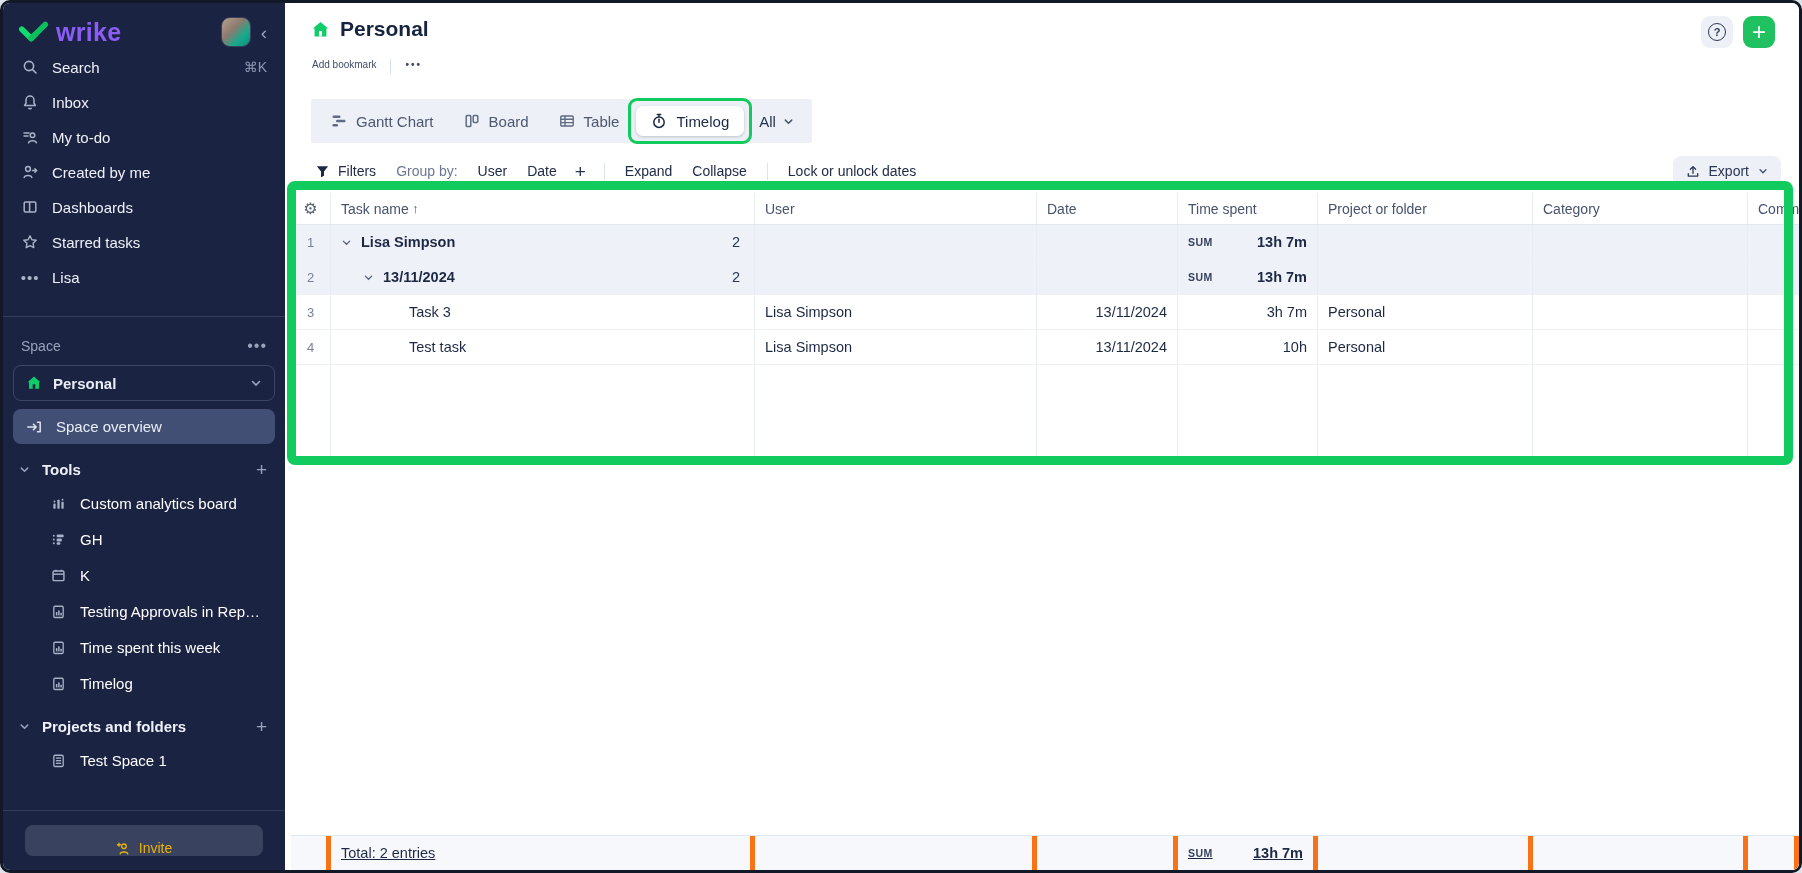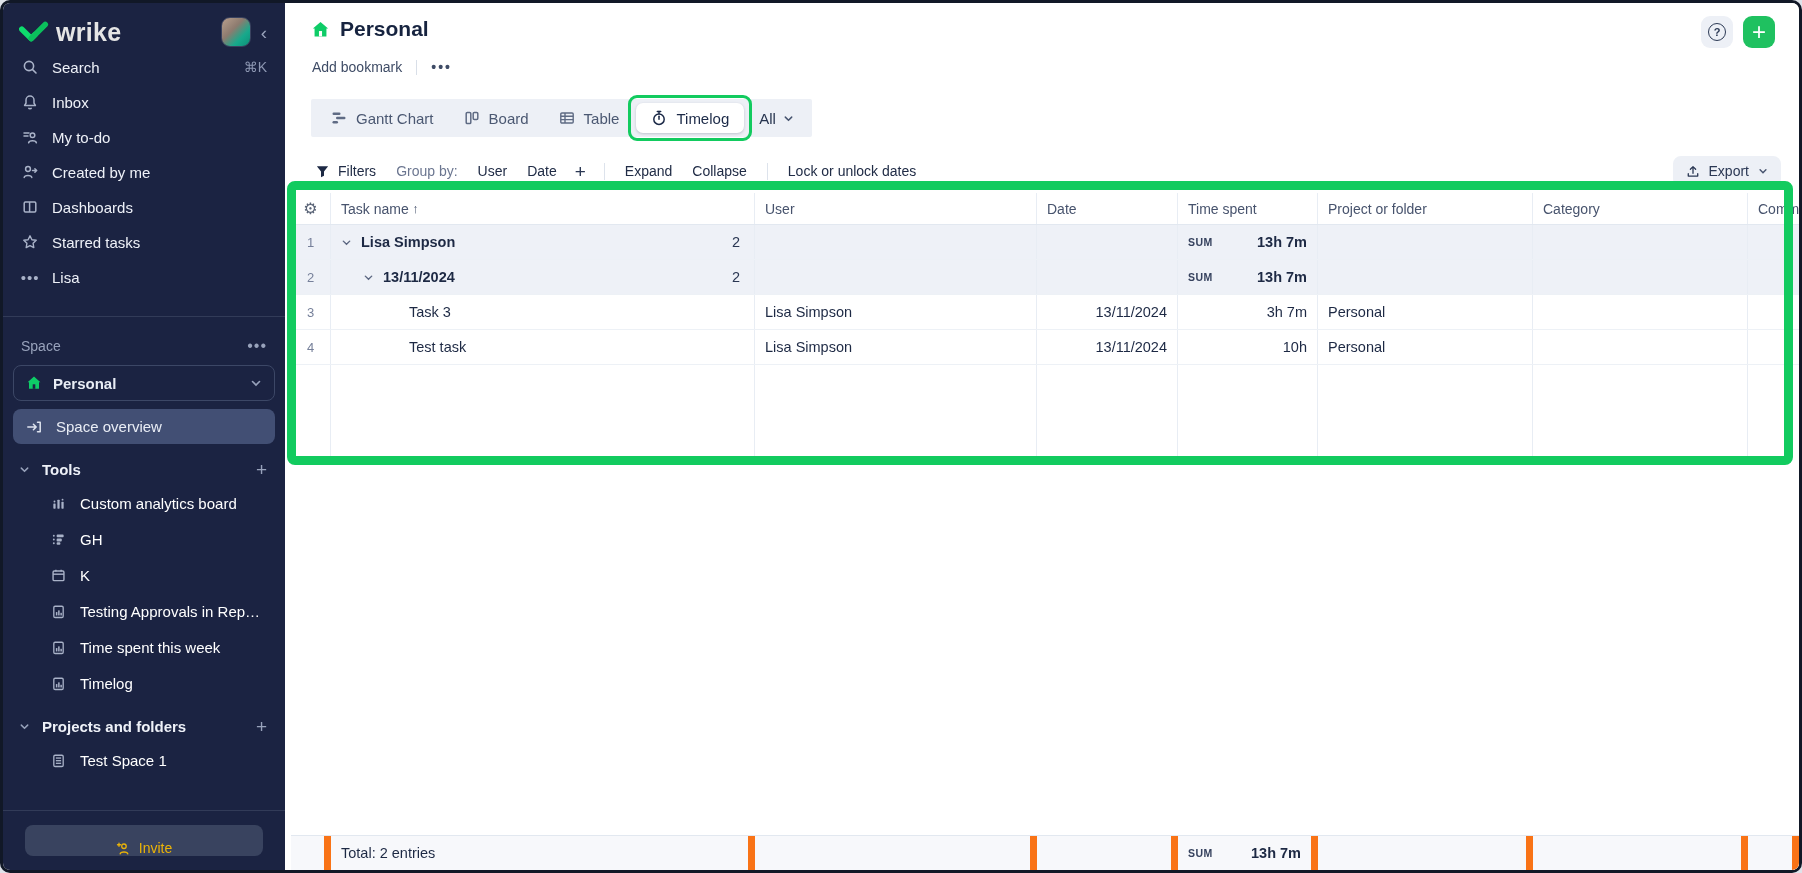--- a/index.html
+++ b/index.html
@@ -5,21 +5,21 @@
   * { margin:0; padding:0; box-sizing:border-box; }
   html,body { background:#dfe3ea; font-family:"Liberation Sans",sans-serif; }
   .screen { position:relative; width:1802px; height:873px; background:#fff;
             border:3px solid #111827; border-radius:10px; overflow:hidden; display:flex; }
 
   
   .sidebar { width:282px; min-width:282px; background:#1b2342; color:#e9edf5;
              display:flex; flex-direction:column; padding:10px 0 14px; }
   .sb-top { display:flex; align-items:center; padding:4px 12px 12px 16px; }
   .logo { display:flex; align-items:center; gap:7px; }
-  .logo-text { font-size:25px; font-weight:700; color:#e5e5e5; letter-spacing:.3px; }
+  .logo-text { font-size:25px; font-weight:700; color:#8b5cf6; letter-spacing:.3px; }
   .avatar { width:30px; height:30px; border-radius:9px; margin-left:auto;
             background:linear-gradient(135deg,#b9a08e 0%,#8d7b6f 40%,#17a98c 70%,#0d8f77 100%);
             border:1px solid #39425f; }
   .collapse { color:#98a2bb; font-size:19px; padding:0 6px 0 10px; line-height:1; }
   .sb-item { display:flex; align-items:flex-start; gap:13px; height:35px; padding:0 18px;
              font-size:15px; color:#eef1f8; }
   .sb-icon { width:18px; min-width:18px; display:flex; justify-content:center; color:#a9b2c8; }
   .shortcut { margin-left:auto; color:#8d97b2; font-size:14px; }
   .sb-divider { height:1px; background:#323b58; margin:12px 0 0; }
   .space-head { display:flex; align-items:center; padding:20px 18px 10px; color:#98a2bb; font-size:14px; }
@@ -43,26 +43,26 @@
   .main { flex:1; position:relative; background:#fff; overflow:hidden; }
   .title-row { position:absolute; left:26px; top:14px; display:flex; gap:10px; align-items:center; }
   .page-title { font-size:21px; font-weight:700; color:#16233f; }
   .top-icons { position:absolute; right:24px; top:13px; display:flex; gap:10px; }
   .help-btn { width:32px; height:32px; border-radius:9px; background:#edf0f6;
               display:flex; align-items:center; justify-content:center; }
   .help-circ { width:18px; height:18px; border:1.6px solid #2c3a55; border-radius:50%;
                display:flex; align-items:center; justify-content:center; font-size:11px; font-weight:700; color:#2c3a55; }
   .add-btn { width:32px; height:32px; border-radius:9px; background:#1fc160; color:#fff;
              font-size:24px; font-weight:400; display:flex; align-items:center; justify-content:center; line-height:0; }
-  .bookmark-row { position:absolute; left:27px; top:56px; display:flex; gap:14px; align-items:flex-end;
-                  font-size:14px; color:#3f4c66; }
+  .bookmark-row { position:absolute; left:27px; top:56px; display:flex; gap:14px; align-items:flex-start;
+                  font-size:10px; color:#3f4c66; }
   .vdiv { width:1px; height:15px; background:#d9dfe8; }
   .dots3 { letter-spacing:2px; color:#3f4c66; font-weight:700; }
 
-  .tabbar { position:absolute; left:26px; top:96px; height:38px; background:#edf0f6; border-radius:2px;
+  .tabbar { position:absolute; left:26px; top:96px; height:44px; background:#edf0f6; border-radius:2px;
             display:flex; align-items:center; padding:0 5px; }
   .tab { display:flex; gap:9px; align-items:center; padding:0 15px; height:38px; font-size:15px;
          color:#4b5872; white-space:nowrap; }
   .tab .ticon { color:#5f6b84; display:flex; }
   .tab.selected { background:#fff; border-radius:7px; height:30px;
                   box-shadow:0 1px 3px rgba(20,30,60,.22); color:#1b2947; position:relative; margin:0 2px; }
   .tab.selected .ticon { color:#1b2947; }
   .anno-tab { position:absolute; top:-8px; bottom:-8px; left:-8px; right:-8px;
               border:3px solid #12cb5f; border-radius:9px; pointer-events:none; }
   .all-tab { display:flex; align-items:center; gap:7px; padding:0 13px; font-size:15px; color:#27344f; }
@@ -93,21 +93,21 @@
   .leaf { padding-left:68px; }
   .cnt { color:#2a3753; padding-right:4px; }
   .chev-row { color:#5a6680; display:flex; }
   .cell.right { justify-content:flex-end; }
   .sum-lbl { font-size:10.5px; font-weight:700; color:#36425e; letter-spacing:.4px; }
   .sum-val { font-weight:700; }
   .filler { height:96px; }
   .filler .cell { border-bottom:none; }
   .tfoot { position:absolute; left:6px; right:0; bottom:0; height:35px; background:#f7f8fb;
            border-top:1px solid #e2e8f0; font-size:14.5px; color:#1d2944; }
-  .tfoot .cell { border-right:7px solid #f97316; }
+  .tfoot .cell { border-right:5px solid #f97316;text-decoration:underline; }
   .tfoot .sum-val { font-weight:700; }
 
   .anno-table { position:absolute; left:2px; top:178px; width:1506px; height:284px;
                 border:9px solid #12cb5f; border-radius:8px; z-index:5; pointer-events:none; }
 
   svg { display:block; }
   .up { color:#47536d; font-size:13px; }
 </style>
 </head>
 <body>

